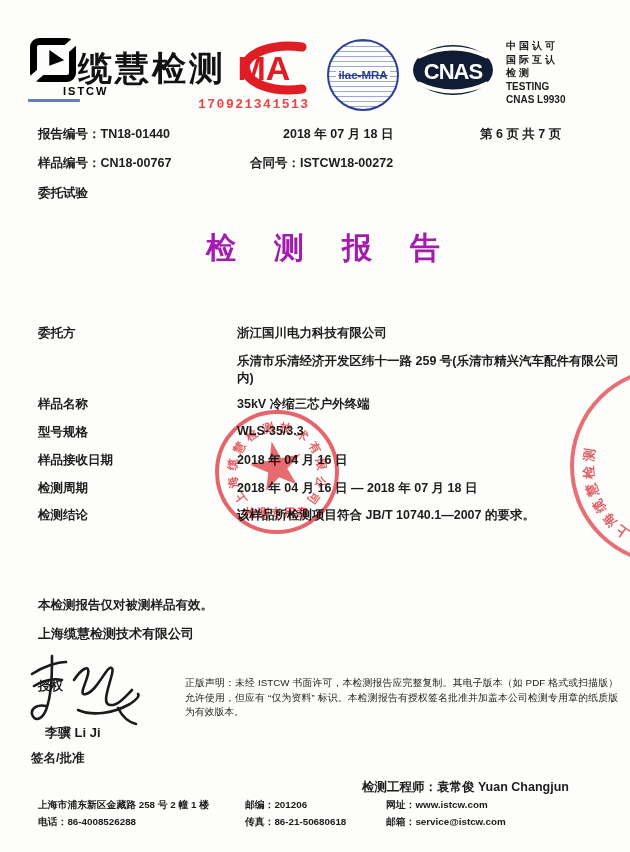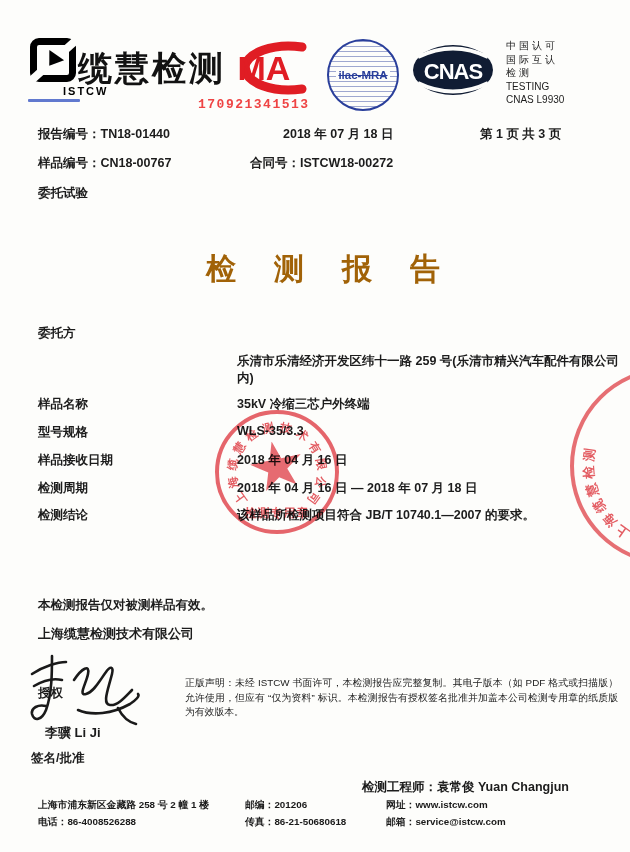--- a/index.html
+++ b/index.html
@@ -16,27 +16,27 @@
   .logo-arrow{position:absolute;left:14px;top:16px;width:0;height:0;border-left:9px solid transparent;
               border-right:9px solid transparent;border-top:13px solid #000;transform:rotate(35deg);}
   .logo-word{left:27px;top:85px;font-size:11px;font-weight:800;letter-spacing:2px;color:#000;margin-left:36px;}
   .logo-tag{left:28px;top:99px;width:52px;height:3px;background:#3a57c4;opacity:.8;border-radius:1px;}
   .cma-num{left:198px;top:97px;font-size:13px;font-weight:700;letter-spacing:1.5px;color:#ef4444;font-family:Liberation Mono, monospace;}
   .ilac{left:327px;top:39px;width:68px;height:68px;border:2.5px solid #2a3f9b;border-radius:50%;
         background:repeating-linear-gradient(180deg,rgba(42,63,155,.45) 0 1.5px,transparent 1.5px 5px);
         display:flex;align-items:center;justify-content:center;}
   .ilac span{background:#fdfdfb;color:#2a3f9b;font-weight:700;font-size:11.5px;padding:0 2px;
         text-decoration:line-through;}
-  .accred{left:506px;top:39px;font-size:10px;line-height:13.5px;font-weight:400;}
+  .accred{left:506px;top:39px;font-size:10px;line-height:13.5px;font-weight:700;}
   .accred .cjk{letter-spacing:3px;}
   
   .meta{font-size:12.5px;font-weight:700;}
   
   .title{left:16px;right:0;top:228px;text-align:center;font-size:30px;font-weight:700;
-         letter-spacing:38px;padding-left:38px;color:#a16207;margin-top:21px;}
+         letter-spacing:38px;padding-left:38px;color:#a21caf;}
   
   .lbl{left:38px;font-size:12.5px;font-weight:700;}
   .val{left:237px;font-size:12.5px;font-weight:700;}
   
   .stamp{mix-blend-mode:multiply;opacity:.92;}
   .stamp-main{left:215px;top:410px;width:116px;height:116px;border:4px solid rgba(224,60,68,.85);
               border-radius:50%;}
   .arc span{position:absolute;left:50%;top:50%;width:18px;height:18px;margin-left:-9px;margin-top:-9px;
             display:flex;align-items:center;justify-content:center;transform-origin:center;
             font-size:11.5px;font-weight:700;color:rgba(224,60,68,.9);}
@@ -94,34 +94,35 @@
     <div class="cjk">国际互认</div>
     <div class="cjk">检测</div>
     <div>TESTING</div>
     <div>CNAS L9930</div>
   </div>
 
   <div class="abs meta" style="left:38px;top:126px;">
     <span>报告编号：</span><span>TN18-01440</span>
   </div>
   <div class="abs meta" style="left:283px;top:126px;">2018 年 07 月 18 日</div>
-  <div class="abs meta" style="left:480px;top:126px;">第 1 页 共 3 页</div>
+  <div class="abs meta" style="left:480px;top:126px;">第 6 页 共 7 页</div>
 
   <div class="abs meta" style="left:38px;top:155px;">
     <span>样品编号：</span><span>CN18-00767</span>
   </div>
   <div class="abs meta" style="left:250px;top:155px;">
     <span>合同号：</span><span>ISTCW18-00272</span>
   </div>
 
   <div class="abs meta" style="left:38px;top:185px;">委托试验</div>
 
   <div class="abs title">检测报告</div>
 
   <div class="abs lbl" style="top:325px;">委托方</div>
+  <div class="abs val" style="top:325px;">浙江国川电力科技有限公司</div>
   <div class="abs val" style="top:353px;">乐清市乐清经济开发区纬十一路 259 号(乐清市精兴汽车配件有限公司内)</div>
 
   <div class="abs lbl" style="top:396px;">样品名称</div>
   <div class="abs val" style="top:396px;">35kV 冷缩三芯户外终端</div>
 
   <div class="abs lbl" style="top:424px;">型号规格</div>
   <div class="abs val" style="top:424px;">WLS-35/3.3</div>
 
   <div class="abs lbl" style="top:452px;">样品接收日期</div>
   <div class="abs val" style="top:452px;">2018 年 04 月 16 日</div>
@@ -153,21 +154,21 @@
       <span style="transform: rotate(-145deg) translateY(-80px);">上</span>
       <span style="transform: rotate(-132.4deg) translateY(-80px);">海</span>
       <span style="transform: rotate(-119.8deg) translateY(-80px);">缆</span>
       <span style="transform: rotate(-107.2deg) translateY(-80px);">慧</span>
       <span style="transform: rotate(-94.6deg) translateY(-80px);">检</span>
       <span style="transform: rotate(-82deg) translateY(-80px);">测</span>
     </div>
 
   <div class="abs t12 b" style="left:38px;top:597px;">本检测报告仅对被测样品有效。</div>
   <div class="abs b" style="left:38px;top:625px;font-size:13px;">上海缆慧检测技术有限公司</div>
-  <div class="abs t12 b" style="left:38px;top:678px;margin-top:7px;">授权</div>
+  <div class="abs t12 b" style="left:38px;top:678px;">授权</div>
 
   <div class="abs" style="left:22px;top:652px;">
     <svg width="135" height="85" viewBox="0 0 135 85">
       <g fill="none" stroke="#1a1a1a" stroke-width="2.6" stroke-linecap="round">
         <path d="M10,22 C22,14 36,10 44,10"></path>
         <path d="M30,4 C30,20 30,42 24,58 C20,68 12,70 10,62 C9,56 16,52 24,54"></path>
         <path d="M12,34 C22,28 32,26 40,28"></path>
         <path d="M52,28 C60,16 68,12 66,22 C64,32 56,44 64,42 C72,40 78,28 84,20 C88,14 92,14 90,22 C86,38 80,52 88,53 C96,54 104,44 110,38"></path>
         <path d="M56,58 C70,64 90,62 108,52 C114,48 118,44 116,42"></path>
         <path d="M96,56 C100,64 106,70 114,72"></path>

